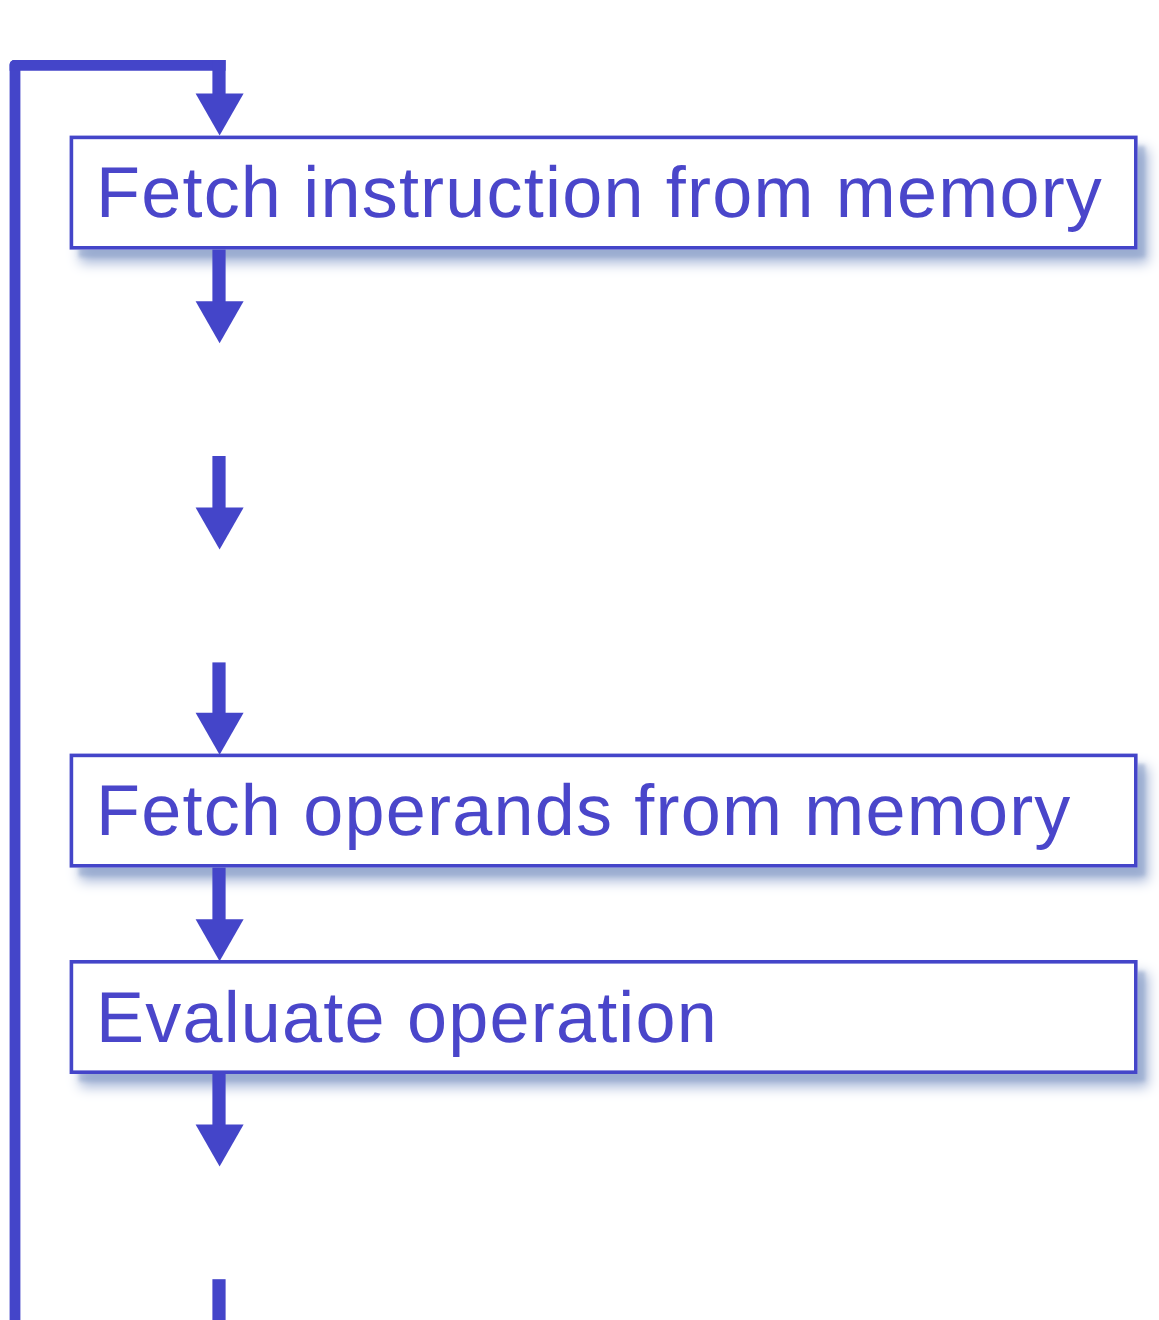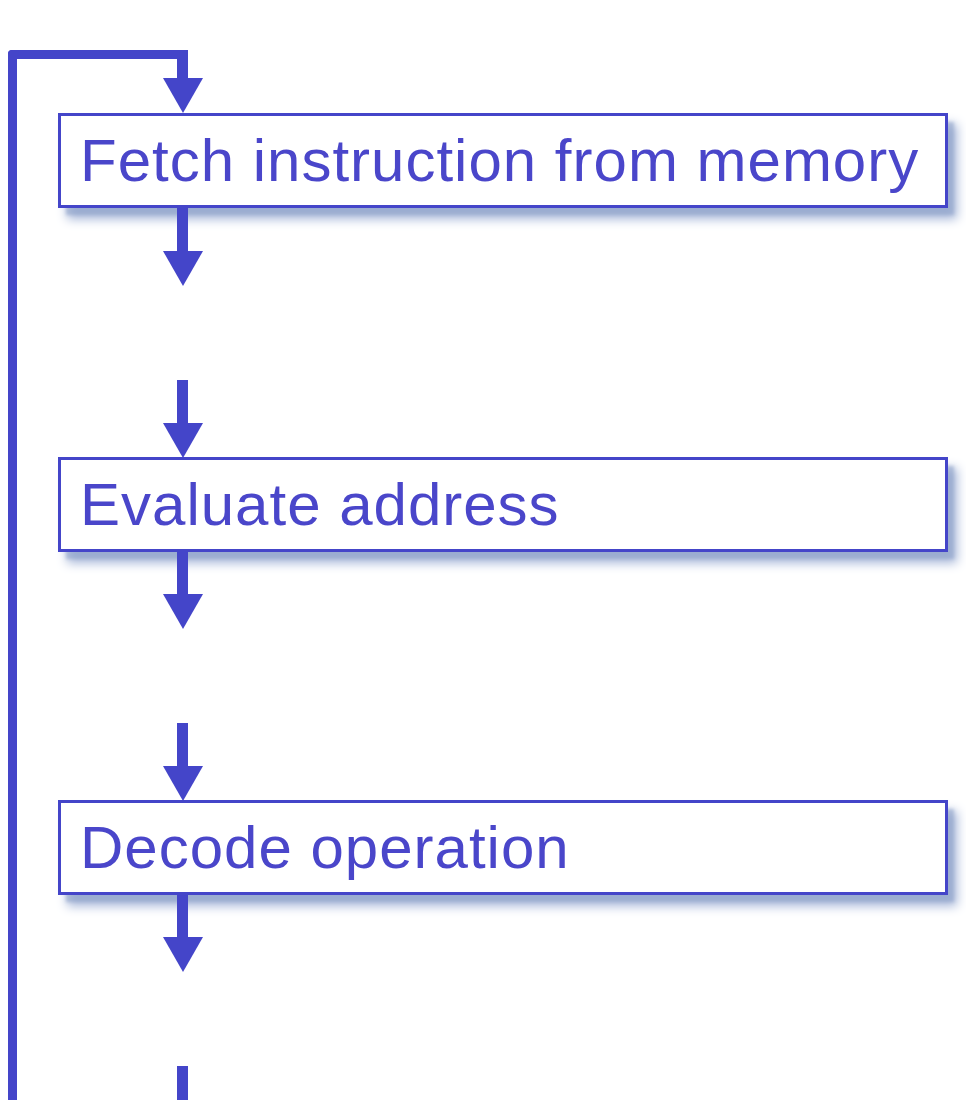--- a/index.html
+++ b/index.html
@@ -78,25 +78,25 @@
   <div class="loop-seg loop-left-v"></div>
   <div class="loop-seg loop-top-h"></div>
   <div class="loop-seg loop-bottom-h"></div>
   <div class="loop-seg loop-bottom-v"></div>
   <div class="loop-seg entry-shaft"></div>
   <div class="entry-head"></div>
 
   <div class="step s1">
     <span class="step-label">Fetch instruction from memory</span>
   </div>
-  <div class="step s3">
-    <span class="step-label">Evaluate address</span>
+  <div class="step s4">
+    <span class="step-label">Fetch operands from memory</span>
   </div>
   <div class="step s5">
-    <span class="step-label">Decode operation</span>
+    <span class="step-label">Evaluate operation</span>
   </div>
 
   <div class="connector c1">
     <div class="shaft"></div>
     <div class="head"></div>
   </div>
   <div class="connector c2">
     <div class="shaft"></div>
     <div class="head"></div>
   </div>

